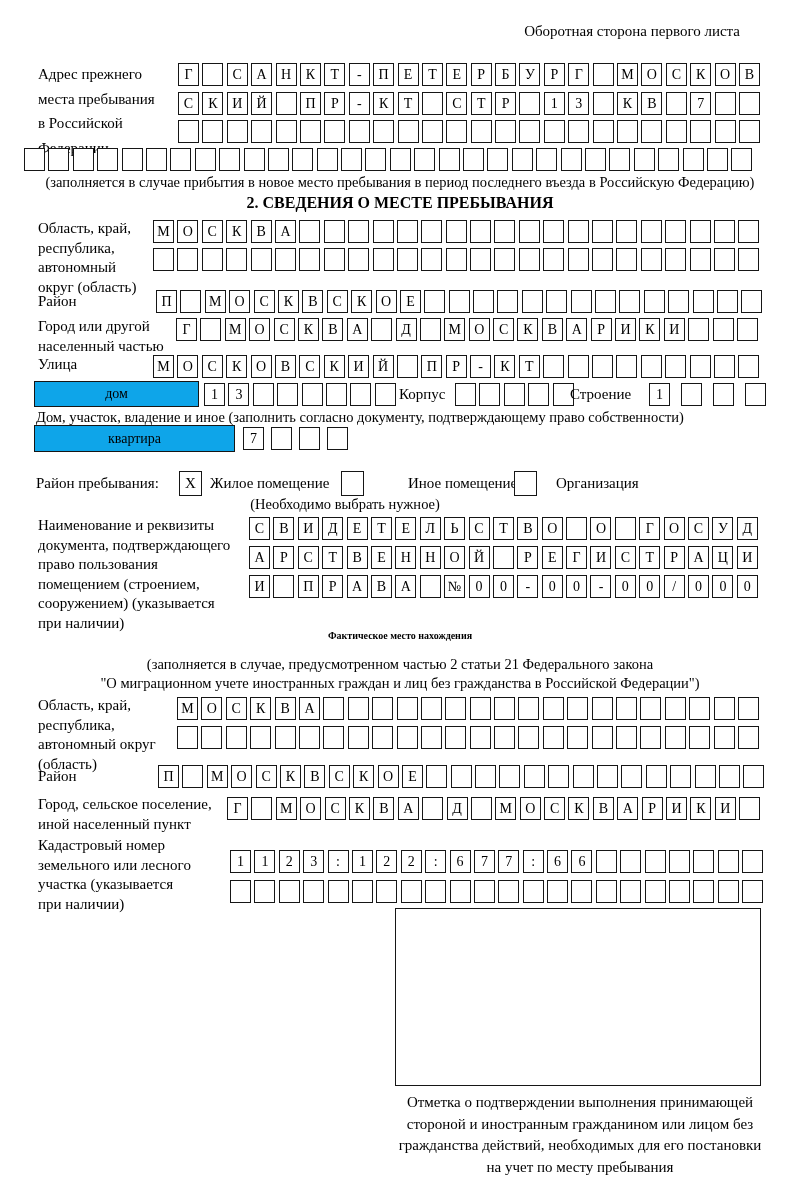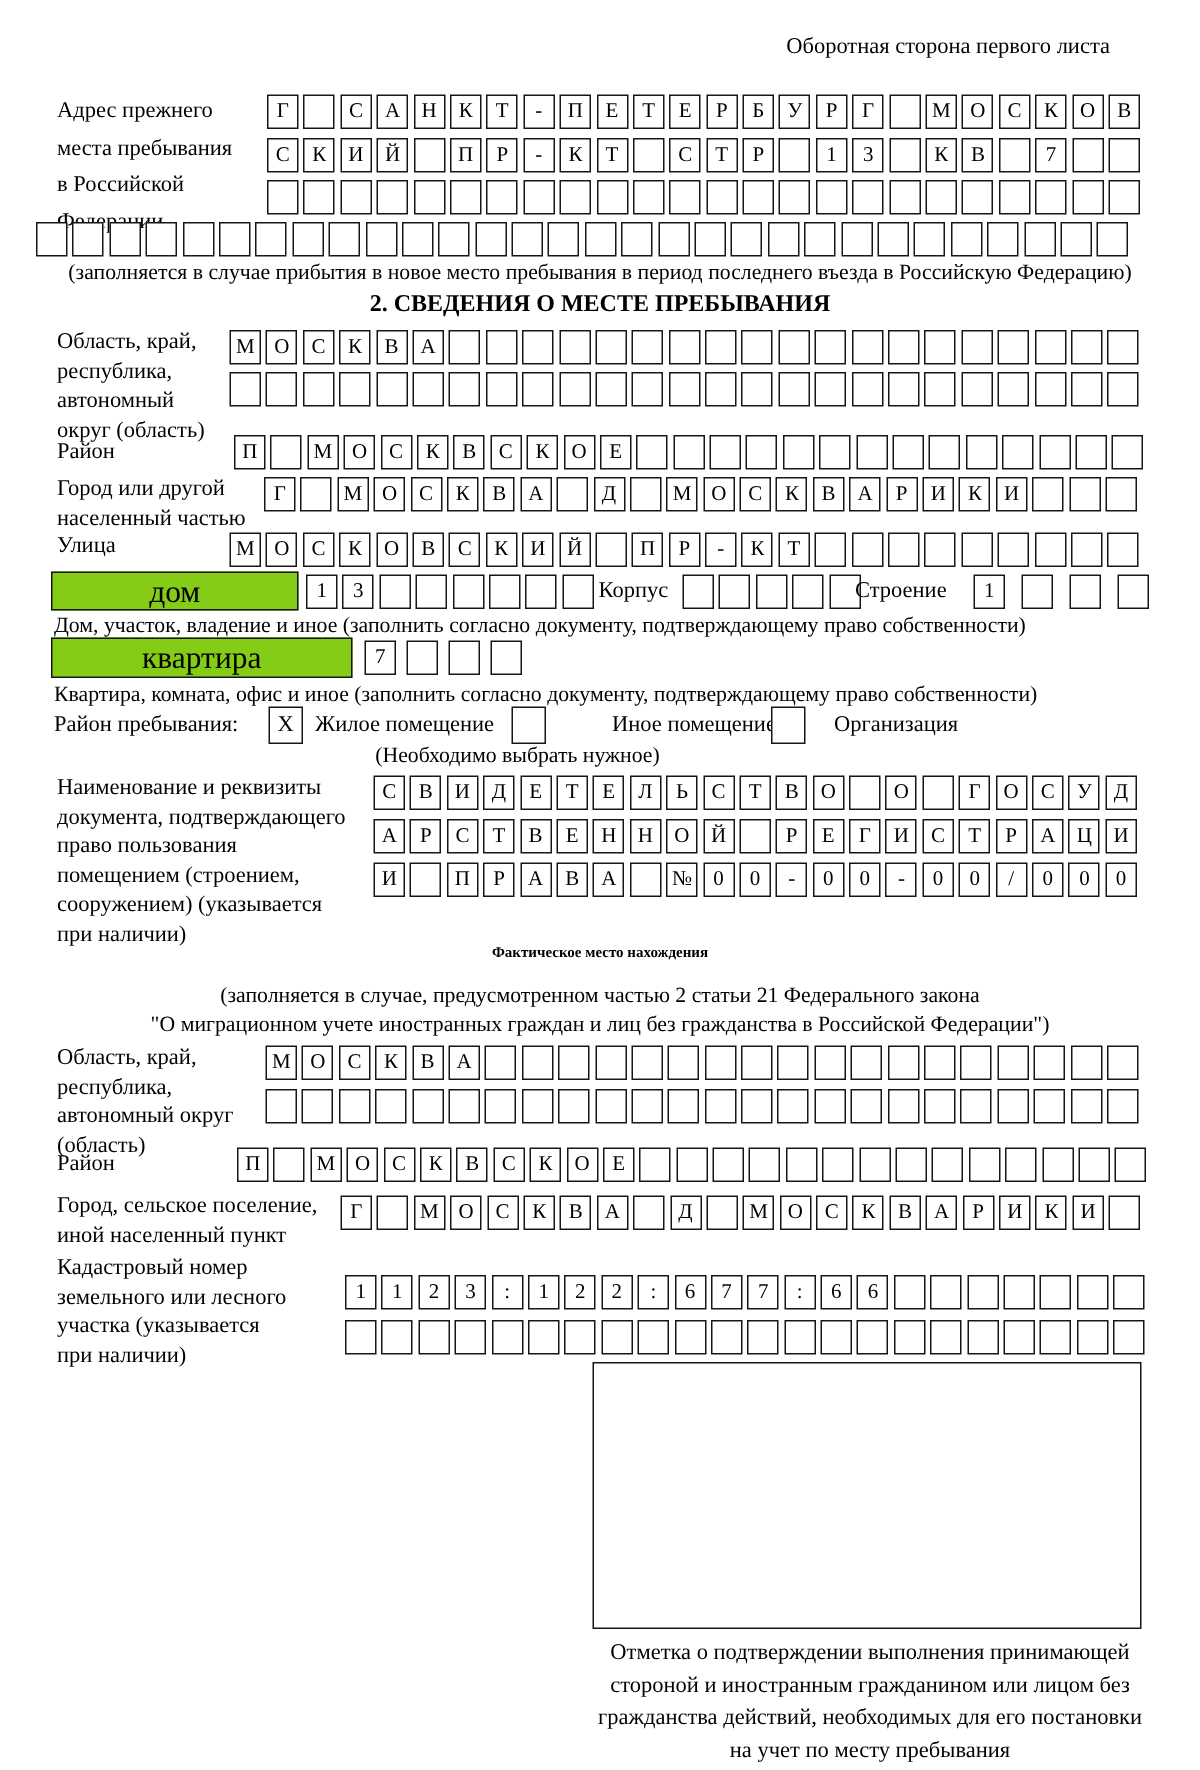--- a/index.html
+++ b/index.html
@@ -10,21 +10,21 @@
   .cellrow{position:absolute;display:flex;gap:3.4px;}
   .cell{flex:0 0 auto;width:21px;height:23px;border:1.6px solid #161616;box-sizing:border-box;
         display:flex;align-items:center;justify-content:center;
         font-size:14px;background:#fff;}
   .gap7{gap:7px;}
   .gap10{gap:11px;}
   .titlec{position:absolute;left:0;right:0;text-align:center;font-weight:bold;font-size:16px;}
   .notec{position:absolute;left:0;right:0;text-align:center;font-size:14.5px;line-height:18.5px;white-space:pre-line;}
   .caption{position:absolute;font-size:14.5px;}
   .labelbox{position:absolute;border:1.6px solid #161616;box-sizing:border-box;
-            display:flex;align-items:center;justify-content:center;font-size:21px;background:#84cc16;}
+            display:flex;align-items:center;justify-content:center;font-size:14px;background:#0ea5e9;}
   .chk{position:absolute;width:23px;height:25px;border:1.6px solid #161616;box-sizing:border-box;
        display:flex;align-items:center;justify-content:center;font-size:15px;background:#fff;}
   .stampbox{position:absolute;border:1.8px solid #161616;box-sizing:border-box;background:#fff;}
 </style>
 </head>
 <body>
 
 <div class="page">
 
   <div class="lbl" style="top:22px;right:60px;">Оборотная сторона первого листа</div>
@@ -321,21 +321,20 @@
     </div>
   <div class="caption" style="top:409px;left:36px;">Дом, участок, владение и иное (заполнить согласно документу, подтверждающему право собственности)</div>
 
   <div class="labelbox" style="top:425px;left:34px;width:201px;height:27px;">квартира</div>
   <div class="cellrow gap7" style="top:427px;left:243px;">
       <span class="cell">7</span>
       <span class="cell"></span>
       <span class="cell"></span>
       <span class="cell"></span>
     </div>
-  <div class="caption" style="top:455px;left:36px;">Квартира, комната, офис и иное (заполнить согласно документу, подтверждающему право собственности)</div>
 
   <div class="lbl" style="top:474px;left:36px;">Район пребывания:</div>
   <div class="chk" style="top:471px;left:179px;">X</div>
   <div class="lbl" style="top:474px;left:210px;">Жилое помещение</div>
   <div class="chk" style="top:471px;left:341px;"></div>
   <div class="lbl" style="top:474px;left:372px;margin-left:36px;">Иное помещение</div>
   <div class="chk" style="top:471px;left:514px;"></div>
   <div class="lbl" style="top:474px;left:556px;">Организация</div>
   <div class="notec" style="top:495px;left:150px;right:260px;">(Необходимо выбрать нужное)</div>
 

